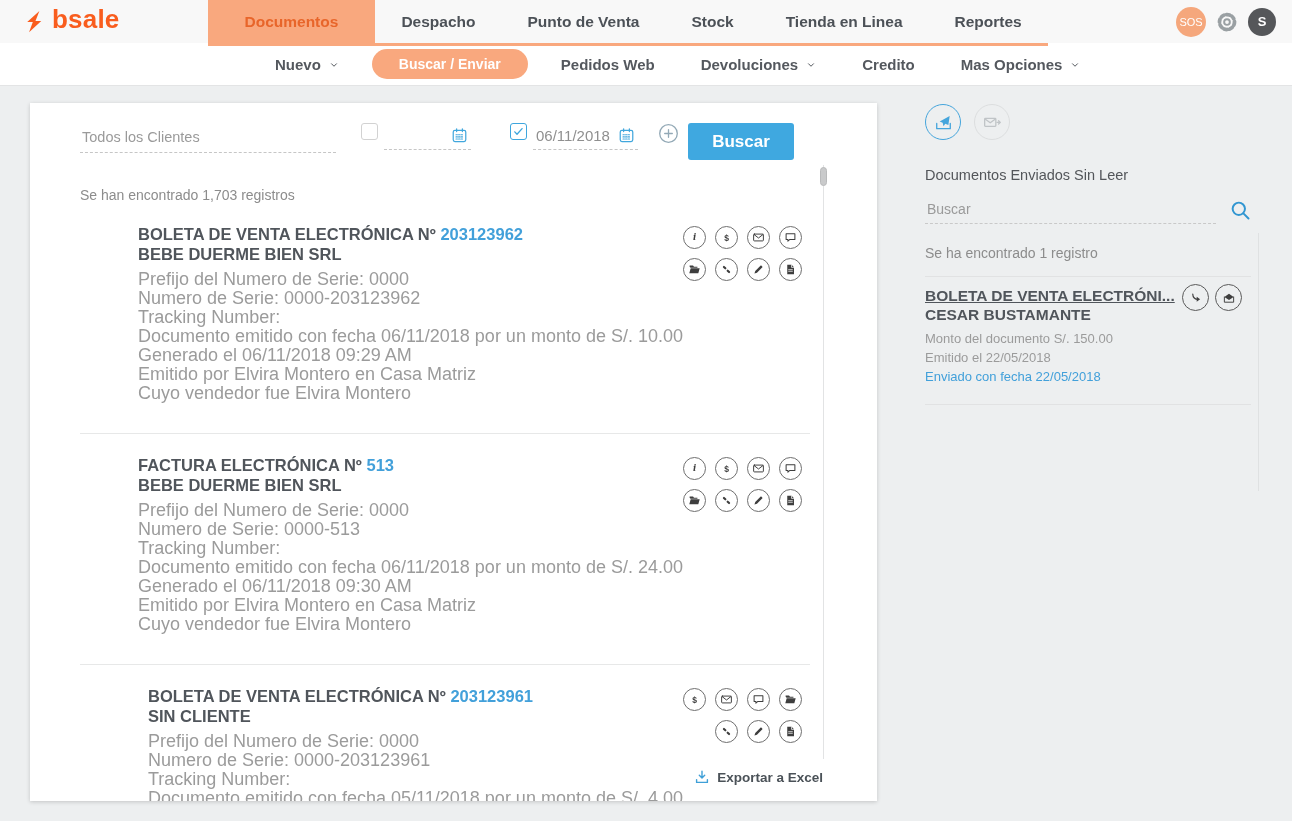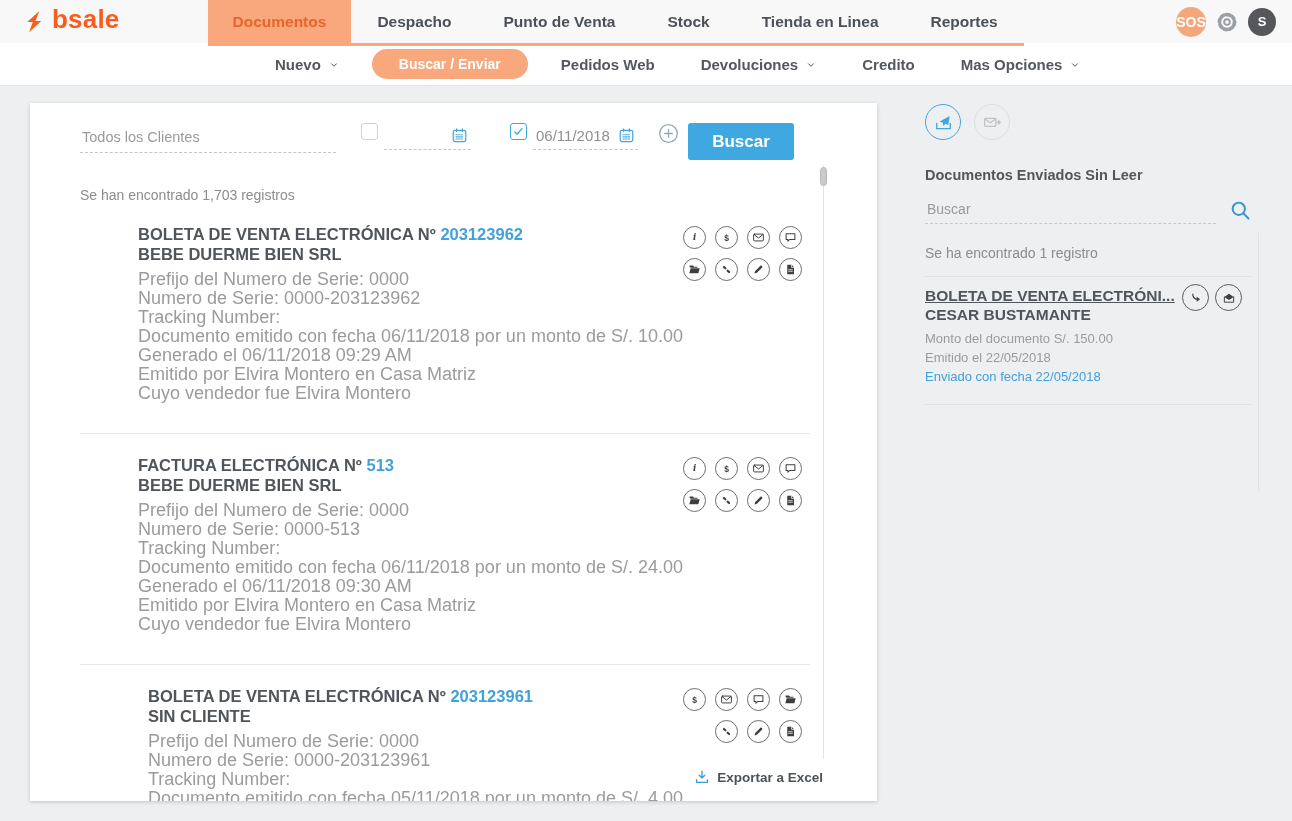--- a/index.html
+++ b/index.html
@@ -11,24 +11,24 @@
   body{margin:0;font-family:"Liberation Sans","DejaVu Sans",sans-serif;background:#dfe2e4;}
   .viewport{position:relative;width:1292px;height:821px;background:var(--page-bg);overflow:hidden;}
 
   
   .topnav{height:43px;background:#f8f8f8;display:flex;align-items:stretch;position:relative;z-index:4;}
   .logo{display:flex;align-items:center;gap:7px;padding-left:20px;cursor:pointer;}
   .logo-bolt{width:25px;height:25px;color:var(--brand-orange);}
   .logo-text{color:var(--brand-orange);font-size:26px;font-weight:700;letter-spacing:.2px;position:relative;top:-2px;}
   .nav-items{display:flex;align-items:stretch;margin-left:88px;position:relative;}
   .nav-item{display:flex;align-items:center;padding:0 26px;font-size:15.5px;font-weight:600;color:#4c5157;cursor:pointer;white-space:nowrap;}
-  .nav-item.active{background:var(--peach);color:var(--active-tab-text);padding:0 25px;}
+  .nav-item.active{background:var(--peach);color:var(--active-tab-text);padding:0 37px;}
   .nav-underline{position:absolute;left:0;bottom:-3px;width:100%;height:3px;background:var(--peach);}
   .nav-right{margin-left:auto;display:flex;align-items:center;gap:9px;padding-right:16px;}
-  .sos{width:30px;height:30px;border-radius:50%;background:#f5a77c;color:#fff;font-size:14px;font-weight:700;display:flex;align-items:center;justify-content:center;cursor:pointer;}
+  .sos{width:30px;height:30px;border-radius:50%;background:#f5a77c;color:#fff;font-size:11px;font-weight:400;display:flex;align-items:center;justify-content:center;cursor:pointer;}
   .gear{width:24px;height:24px;color:#9aa0a3;cursor:pointer;}
   .avatar{width:28px;height:28px;border-radius:50%;background:#55575a;color:#fff;font-size:13px;font-weight:600;display:flex;align-items:center;justify-content:center;cursor:pointer;}
 
   
   .subnav{height:43px;background:#fff;border-bottom:1px solid #e3e4e5;display:flex;align-items:center;padding-left:252px;position:relative;z-index:3;}
   .subnav-item{display:flex;align-items:center;padding:0 23px;font-size:15px;font-weight:600;color:#54585e;cursor:pointer;white-space:nowrap;}
   .pill{background:var(--peach);color:#fff;border-radius:17px;padding:7px 27px;font-size:14px;font-weight:600;margin:0 10px;cursor:pointer;white-space:nowrap;}
   .chev{width:10px;height:10px;margin-left:8px;position:relative;top:1px;color:#54585e;}
 
   
@@ -63,21 +63,21 @@
   .card-footer .dl{width:16px;height:16px;color:#3fa0d8;}
   .card-footer .lbl{font-size:13.5px;font-weight:700;color:#4b5258;}
 
   
   .side-panel{position:absolute;left:925px;top:104px;width:326px;}
   .panel-tabs{display:flex;gap:13px;}
   .ptab{width:36px;height:36px;border-radius:50%;display:flex;align-items:center;justify-content:center;cursor:pointer;}
   .ptab.active{border:1px solid #45a5dc;color:#45a5dc;}
   .ptab.inactive{border:1px solid #dcdedf;color:#c0c4c7;}
   .ptab .ic{width:19px;height:19px;}
-  .panel-title{margin-top:27px;font-size:14.5px;font-weight:700;color:#53565a;}
+  .panel-title{margin-top:27px;font-size:14.5px;font-weight:400;color:#53565a;}
   .panel-search{display:flex;align-items:center;margin-top:13px;}
   .panel-search input{flex:1;border:none;outline:none;background:transparent;border-bottom:1px dashed #c9c9c9;font-size:14px;color:#9a9a9a;padding:5px 2px 6px;font-family:inherit;margin-right:14px;}
   .panel-search input::placeholder{color:#9a9a9a;opacity:1;}
   .mag{width:21px;height:21px;color:#3196d1;cursor:pointer;flex:none;}
   .panel-count{margin-top:21px;font-size:14px;color:#8c8c8c;padding-bottom:15px;border-bottom:1px solid #e1e2e3;}
   .panel-entry{position:relative;padding:9px 0 17px;border-bottom:1px solid #e1e2e3;}
   .pe-title{font-size:15.5px;font-weight:600;color:var(--title-gray);line-height:19px;white-space:nowrap;max-width:252px;overflow:hidden;text-decoration:underline;}
   .pe-client{font-size:15.5px;font-weight:600;color:var(--title-gray);line-height:19px;}
   .pe-icons{position:absolute;right:9px;top:7px;display:flex;gap:6px;}
   .pe-ic{width:27px;height:27px;border-radius:50%;border:1px solid #5a5a5a;color:#3e3e3e;display:flex;align-items:center;justify-content:center;cursor:pointer;}

